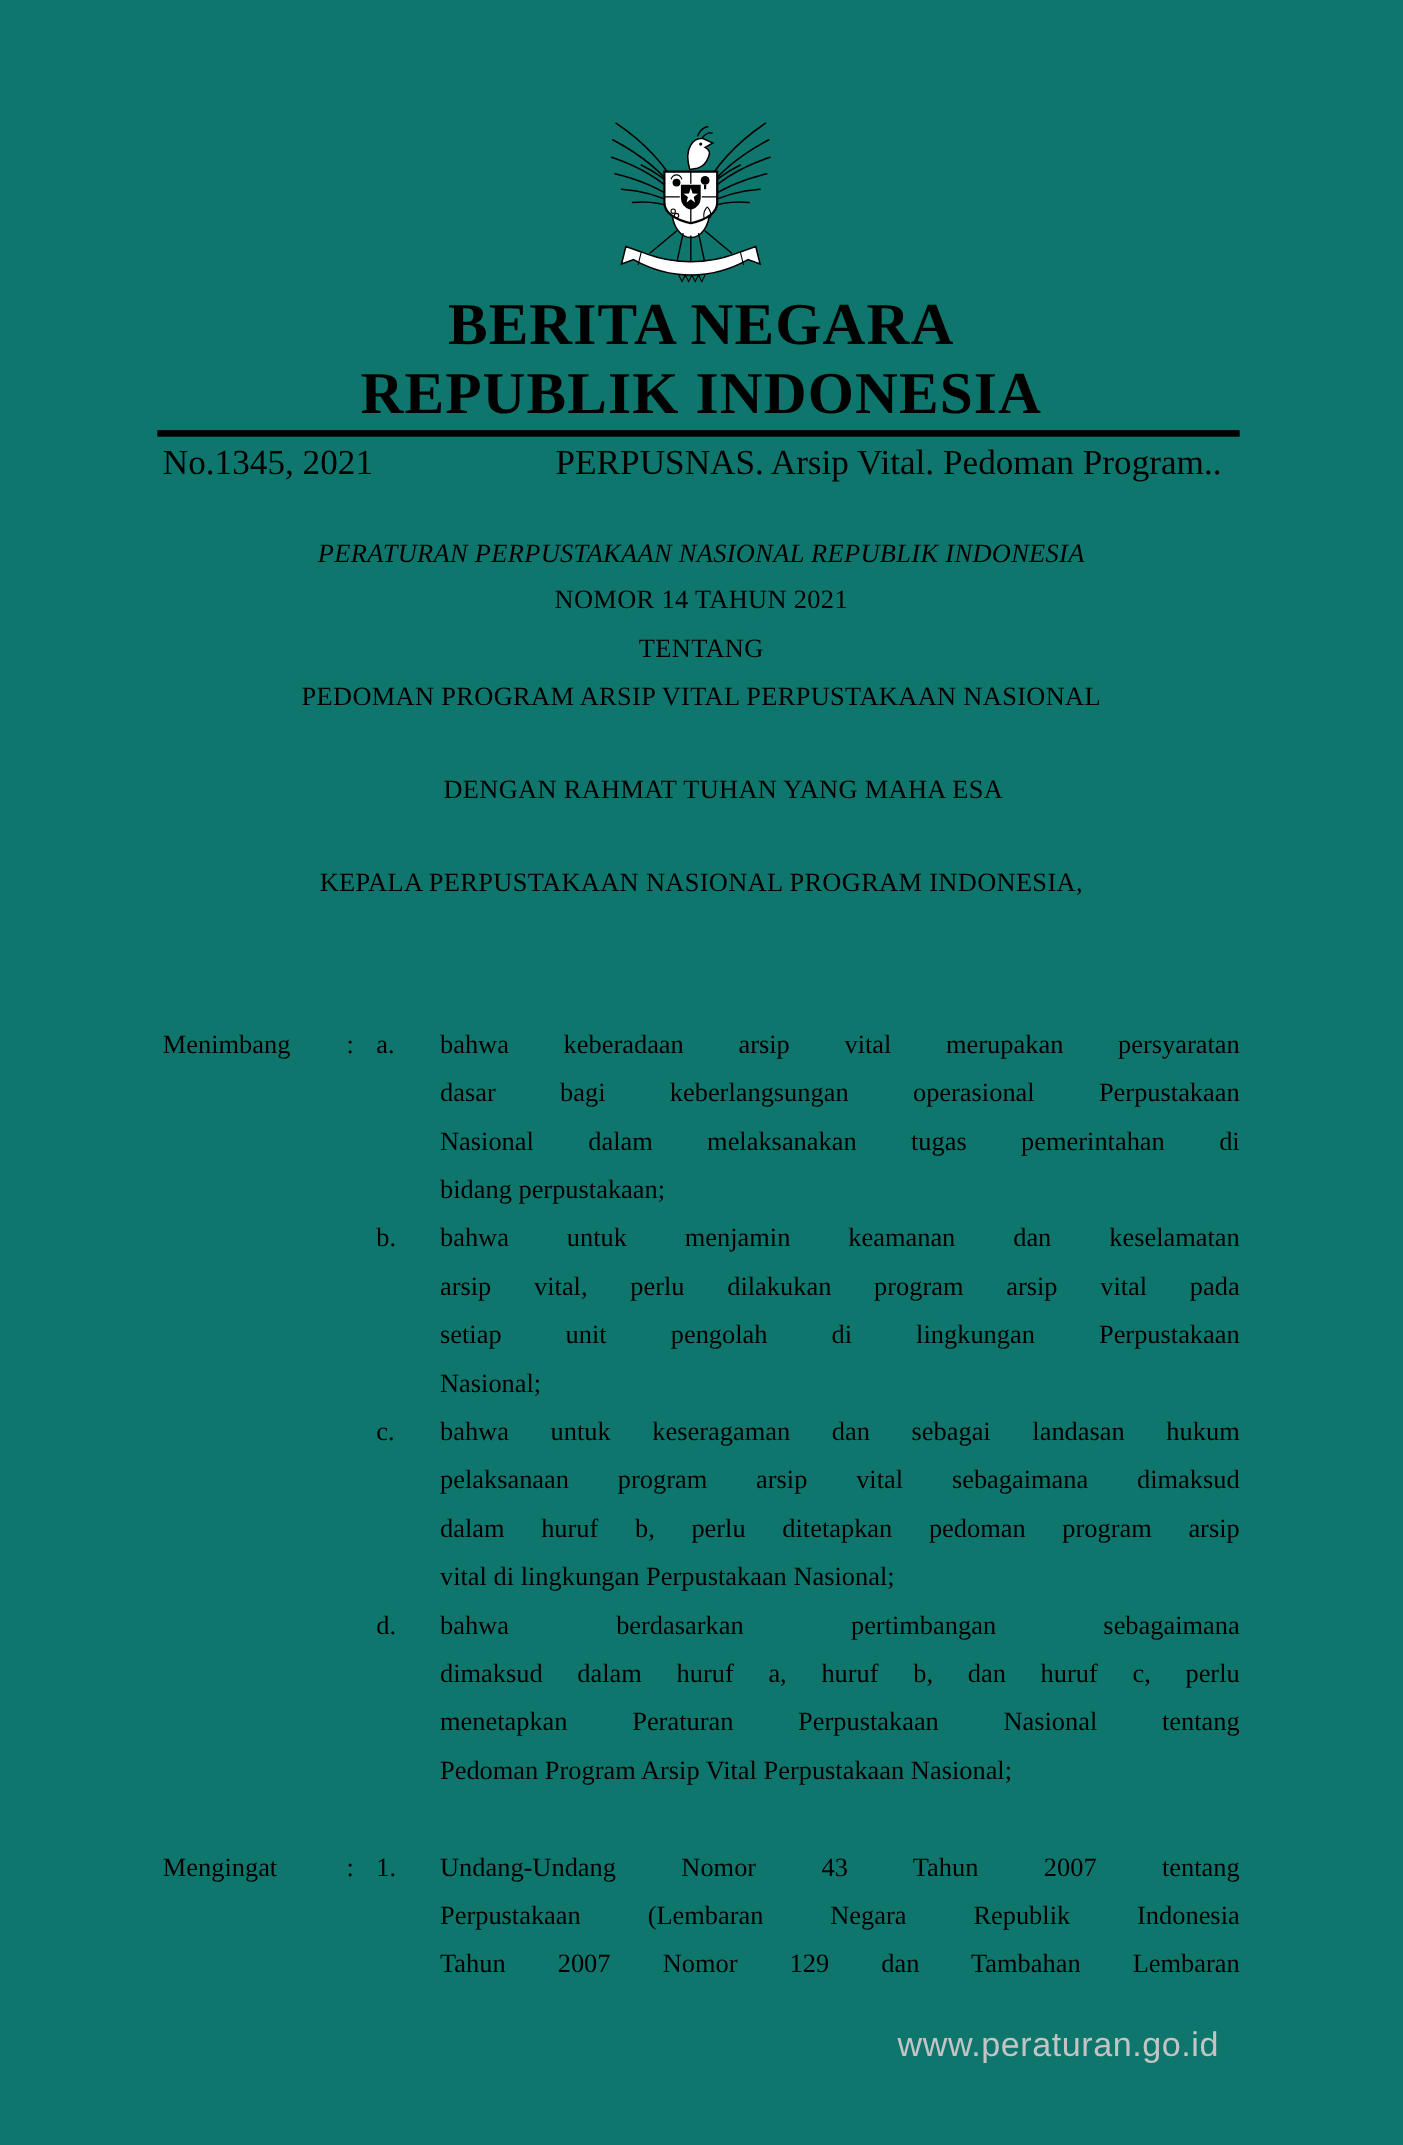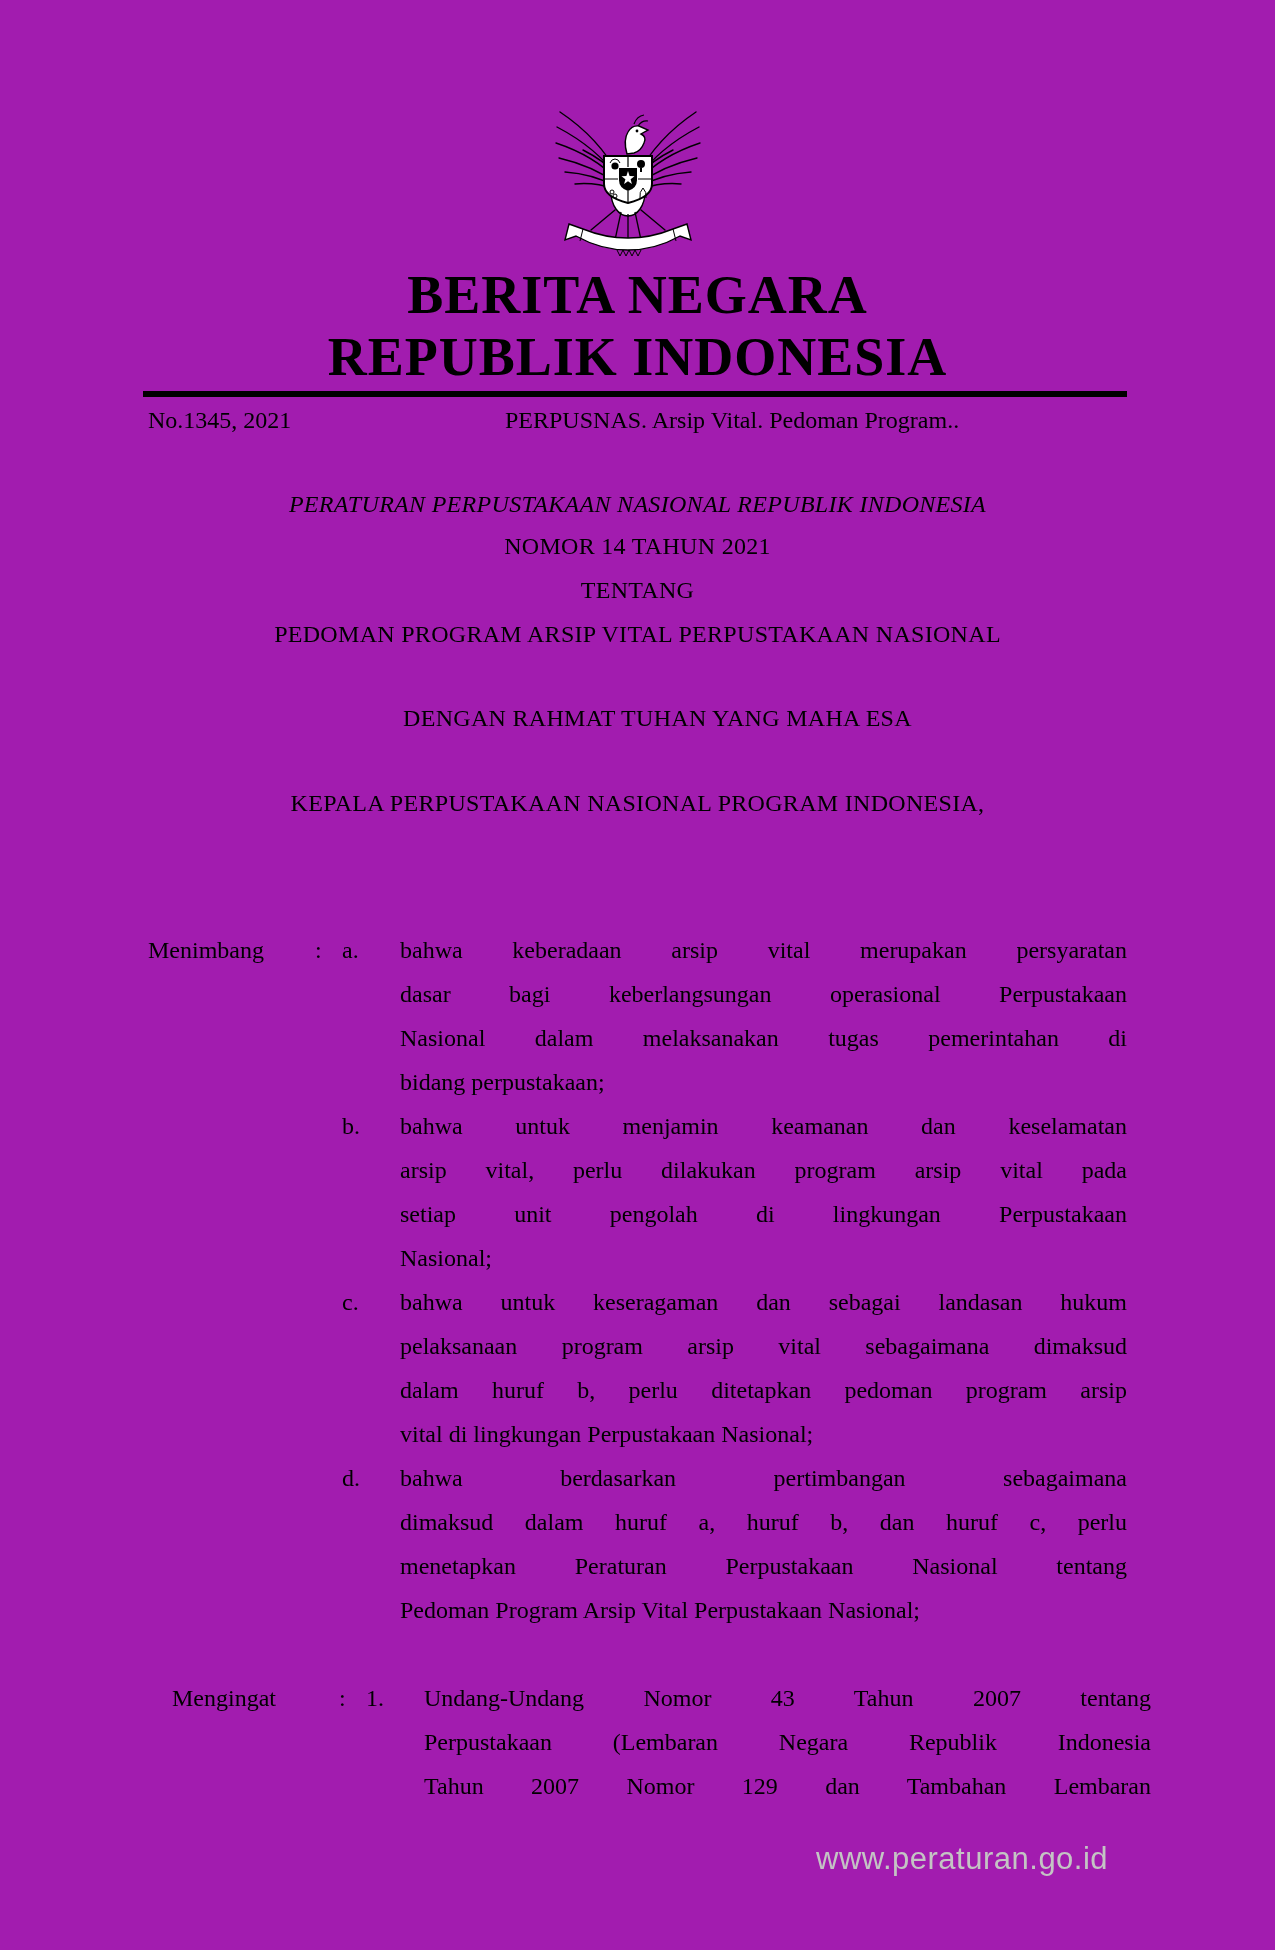--- a/index.html
+++ b/index.html
@@ -1,47 +1,47 @@
 <!DOCTYPE html>
 <html><head>
 <meta charset="utf-8">
 <style>
   html,body{margin:0;padding:0;background:#ffffff;}
   .page{
     position:relative;width:1275px;height:1950px;margin:0 auto;
-    background:#a21caf;color:#000;
+    background:#0f766e;color:#000;
     font-family:"Liberation Serif",serif;overflow:hidden;
   }
   .emblem{position:absolute;left:553px;top:100px;width:150px;height:158px;}
   .masthead{
     position:absolute;left:0;width:1275px;text-align:center;
     font-weight:bold;font-size:54px;line-height:1;letter-spacing:1px;
   }
   .m1{top:268px;}
   .m2{top:330px;}
   .rule{position:absolute;left:143px;top:391px;width:984px;height:6px;background:#000;}
-  .gz{position:absolute;top:405px;font-size:24px;line-height:30px;white-space:nowrap;}
+  .gz{position:absolute;top:405px;font-size:32px;line-height:30px;white-space:nowrap;}
   .gz-num{left:148px;}
   .gz-subj{left:505px;}
   .cline{
     position:absolute;left:0;width:1275px;text-align:center;
     font-size:24px;line-height:30px;letter-spacing:0.3px;white-space:nowrap;
   }
   .t1{top:489px;font-style:italic;}
   .t2{top:531px;}
   .t3{top:575px;}
   .t4{top:619px;}
   .invocation{top:703px;padding-left:20px;}
   .officiant{top:788px;}
   .sections{
     position:absolute;left:148px;top:928px;width:979px;
     font-size:24px;line-height:44px;
   }
   .row{display:grid;grid-template-columns:167px 27px 58px 727px;}
-  .row.gap-above{margin-top:44px;margin-left:24px;}
+  .row.gap-above{margin-top:44px;}
   .cell{min-height:44px;}
   .jline{text-align:justify;text-align-last:justify;}
   .jline.last{text-align-last:left;}
   .watermark{
     position:absolute;left:816px;top:1840px;
     font-family:"Liberation Sans",sans-serif;font-size:31px;line-height:1.2;
     color:#c4c4c4;letter-spacing:0.5px;white-space:nowrap;
   }
 </style>
 </head>

